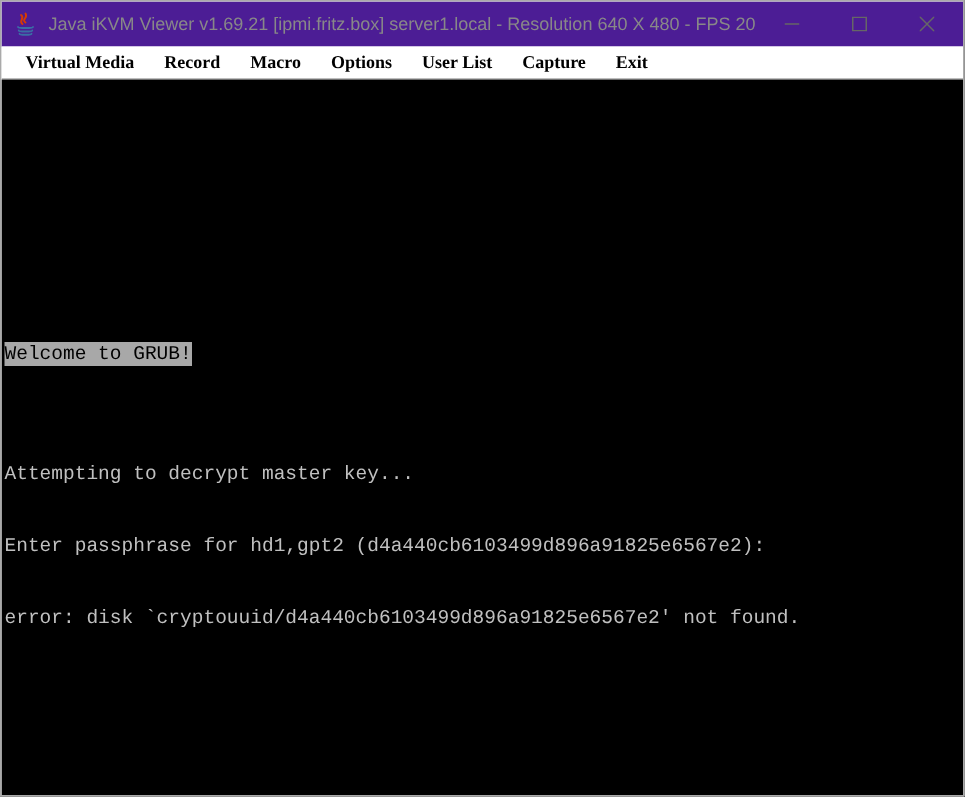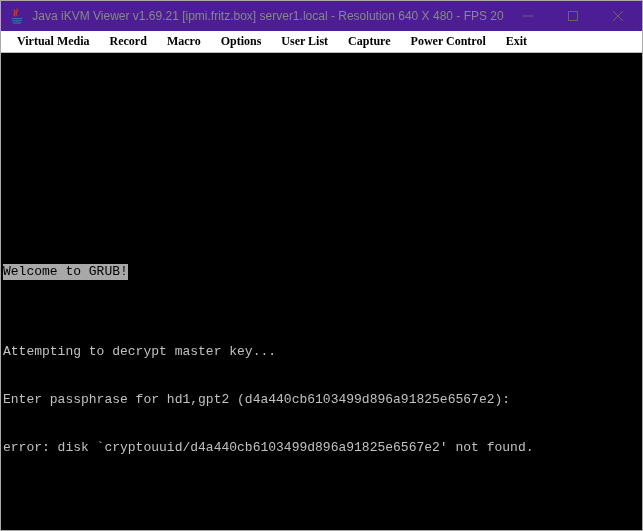--- a/index.html
+++ b/index.html
@@ -70,21 +70,20 @@
       top: 143px;
       left: 0;
       right: 0;
       padding: 0 2px;
       white-space: pre;
     }
     .hl {
       background: #a8a8a8;
       color: #000;
       display: inline-block;
-      margin-top: 36px;
     }
   </style>
 </head>
 <body>
 
 <div class="titlebar">
   <span class="titlebar-icon">
     <svg width="16" height="16" viewBox="0 0 16 16">
       <path d="M5 2c3 2-2 4 1 6" stroke="#d83b01" stroke-width="1.3" fill="none" stroke-linecap="round"></path>
       <path d="M8 1c2 3-3 4 0 6" stroke="#d83b01" stroke-width="1.3" fill="none" stroke-linecap="round"></path>
@@ -113,21 +112,20 @@
   </div>
 </div>
 
 <div class="menubar">
   <span class="menu-item">Virtual Media</span>
   <span class="menu-item">Record</span>
   <span class="menu-item">Macro</span>
   <span class="menu-item">Options</span>
   <span class="menu-item">User List</span>
   <span class="menu-item">Capture</span>
-  <span class="menu-item">Power Control</span>
   <span class="menu-item">Exit</span>
 </div>
 
 <div class="console">
   <div class="console-inner">
     <div><span class="hl">Welcome to GRUB!</span></div>
     <div></div>
     <div>Attempting to decrypt master key...</div>
     <div>Enter passphrase for hd1,gpt2 (d4a440cb6103499d896a91825e6567e2):</div>
     <div>error: disk `cryptouuid/d4a440cb6103499d896a91825e6567e2' not found.</div>

